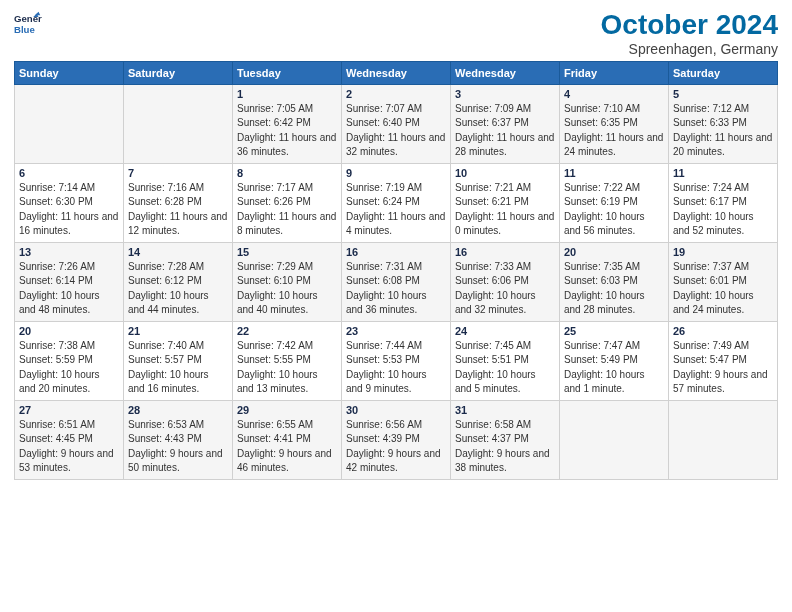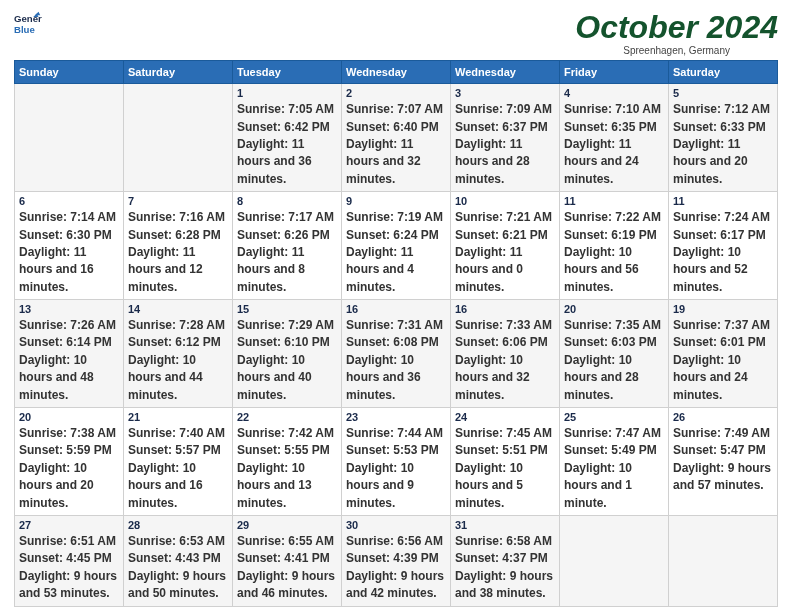--- a/index.html
+++ b/index.html
@@ -26,30 +26,28 @@
       gap: 4px;
     }
     .logo-icon {
       width: 28px;
       height: 28px;
     }
     .title-block {
       text-align: right;
     }
     .main-title {
-      font-size: 32px;
+      font-size: 28px;
       font-weight: bold;
-      color: #14532d;
+      color: #0369a1;
       line-height: 1.1;
-      font-style: italic;
     }
     .sub-title {
-      font-size: 10px;
+      font-size: 14px;
       color: #444;
-      text-align: center;
     }
     table {
       width: 100%;
       border-collapse: collapse;
       table-layout: fixed;
     }
     thead tr {
       background-color: #2a6db5;
       margin-left: 48px;
     }
@@ -79,24 +77,23 @@
       height: 78px;
     }
     .day-num {
       font-size: 11px;
       font-weight: bold;
       color: #1a2a4a;
       display: block;
       margin-bottom: 2px;
     }
     .day-info {
-      font-size: 12px;
+      font-size: 10px;
       color: #333;
       line-height: 1.45;
-      font-weight: bold;
     }
   </style>
 </head>
 <body>
 
 <div class="container">
   <div class="header-row">
     <div class="logo">
       <svg class="logo-icon" viewBox="0 0 32 32">
         <text x="0" y="14" font-size="11" font-weight="bold" fill="#1a2a4a">General</text>

